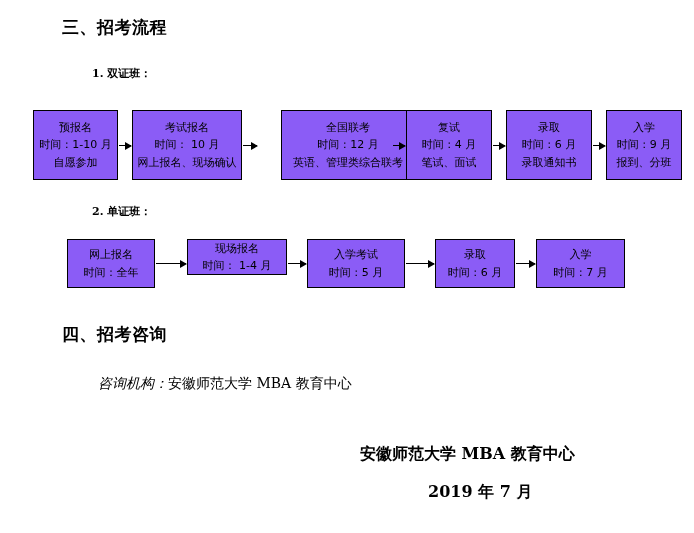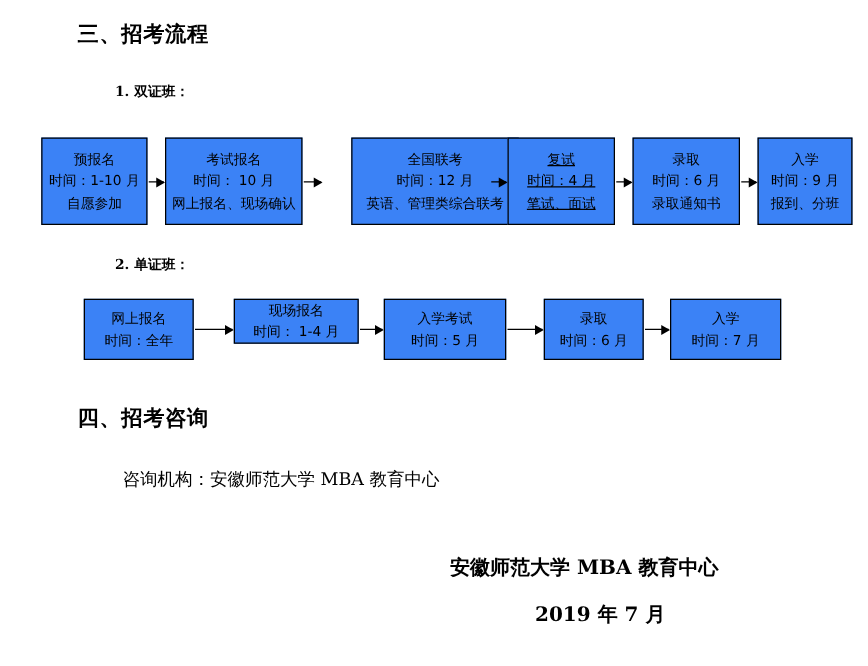--- a/index.html
+++ b/index.html
@@ -50,21 +50,21 @@
   #sub-heading-单证班 { left: 92px; top: 204px; }
 
   
   .flow-row {
     position: absolute;
   }
   .flow-box {
     position: absolute;
     box-sizing: border-box;
     border: 1px solid #000000;
-    background: #3b82f6;
+    background: #8b5cf6;
     display: flex;
     flex-direction: column;
     align-items: center;
     justify-content: center;
     font-family: "DejaVu Sans", "Liberation Sans", sans-serif;
     font-size: 11px;
     line-height: 1.55;
     text-align: center;
     white-space: nowrap;
   }
@@ -92,21 +92,21 @@
 
   
   .consult-line {
     position: absolute;
     font-family: "DejaVu Serif", "Liberation Serif", serif;
     font-size: 14px;
     white-space: nowrap;
   }
   #consult-org  { left: 98px; top: 375px; }
   #consult-person { left: 98px; top: 411px; }
-  .consult-label { font-family: "DejaVu Serif", "Liberation Serif", serif; }
+  .consult-label { font-family: "DejaVu Serif", "Liberation Serif", serif; font-style: italic; }
   .consult-value { font-family: "DejaVu Serif", "Liberation Serif", serif; }
   .phone-number {
     font-family: "DejaVu Serif", "Liberation Serif", serif;
     font-size: 13px;
   }
   .gap { display: inline-block; width: 22px; }
 
   
   .signature {
     position: absolute;
@@ -143,21 +143,21 @@
     </div>
     <div class="arrow" style="left:243px; top:145px; width:14px;"></div>
 
     <div class="flow-box" style="left:258px; top:110px; width:134px; height:70px;margin-left:23px;">
       <span class="line">全国联考</span>
       <span class="line">时间：12 月</span>
       <span class="line">英语、管理类综合联考</span>
     </div>
     <div class="arrow" style="left:393px; top:145px; width:12px;"></div>
 
-    <div class="flow-box" style="left:406px; top:110px; width:86px; height:70px;text-decoration:underline;">
+    <div class="flow-box" style="left:406px; top:110px; width:86px; height:70px;">
       <span class="line">复试</span>
       <span class="line">时间：4 月</span>
       <span class="line">笔试、面试</span>
     </div>
     <div class="arrow" style="left:493px; top:145px; width:12px;"></div>
 
     <div class="flow-box" style="left:506px; top:110px; width:86px; height:70px;">
       <span class="line">录取</span>
       <span class="line">时间：6 月</span>
       <span class="line">录取通知书</span>

